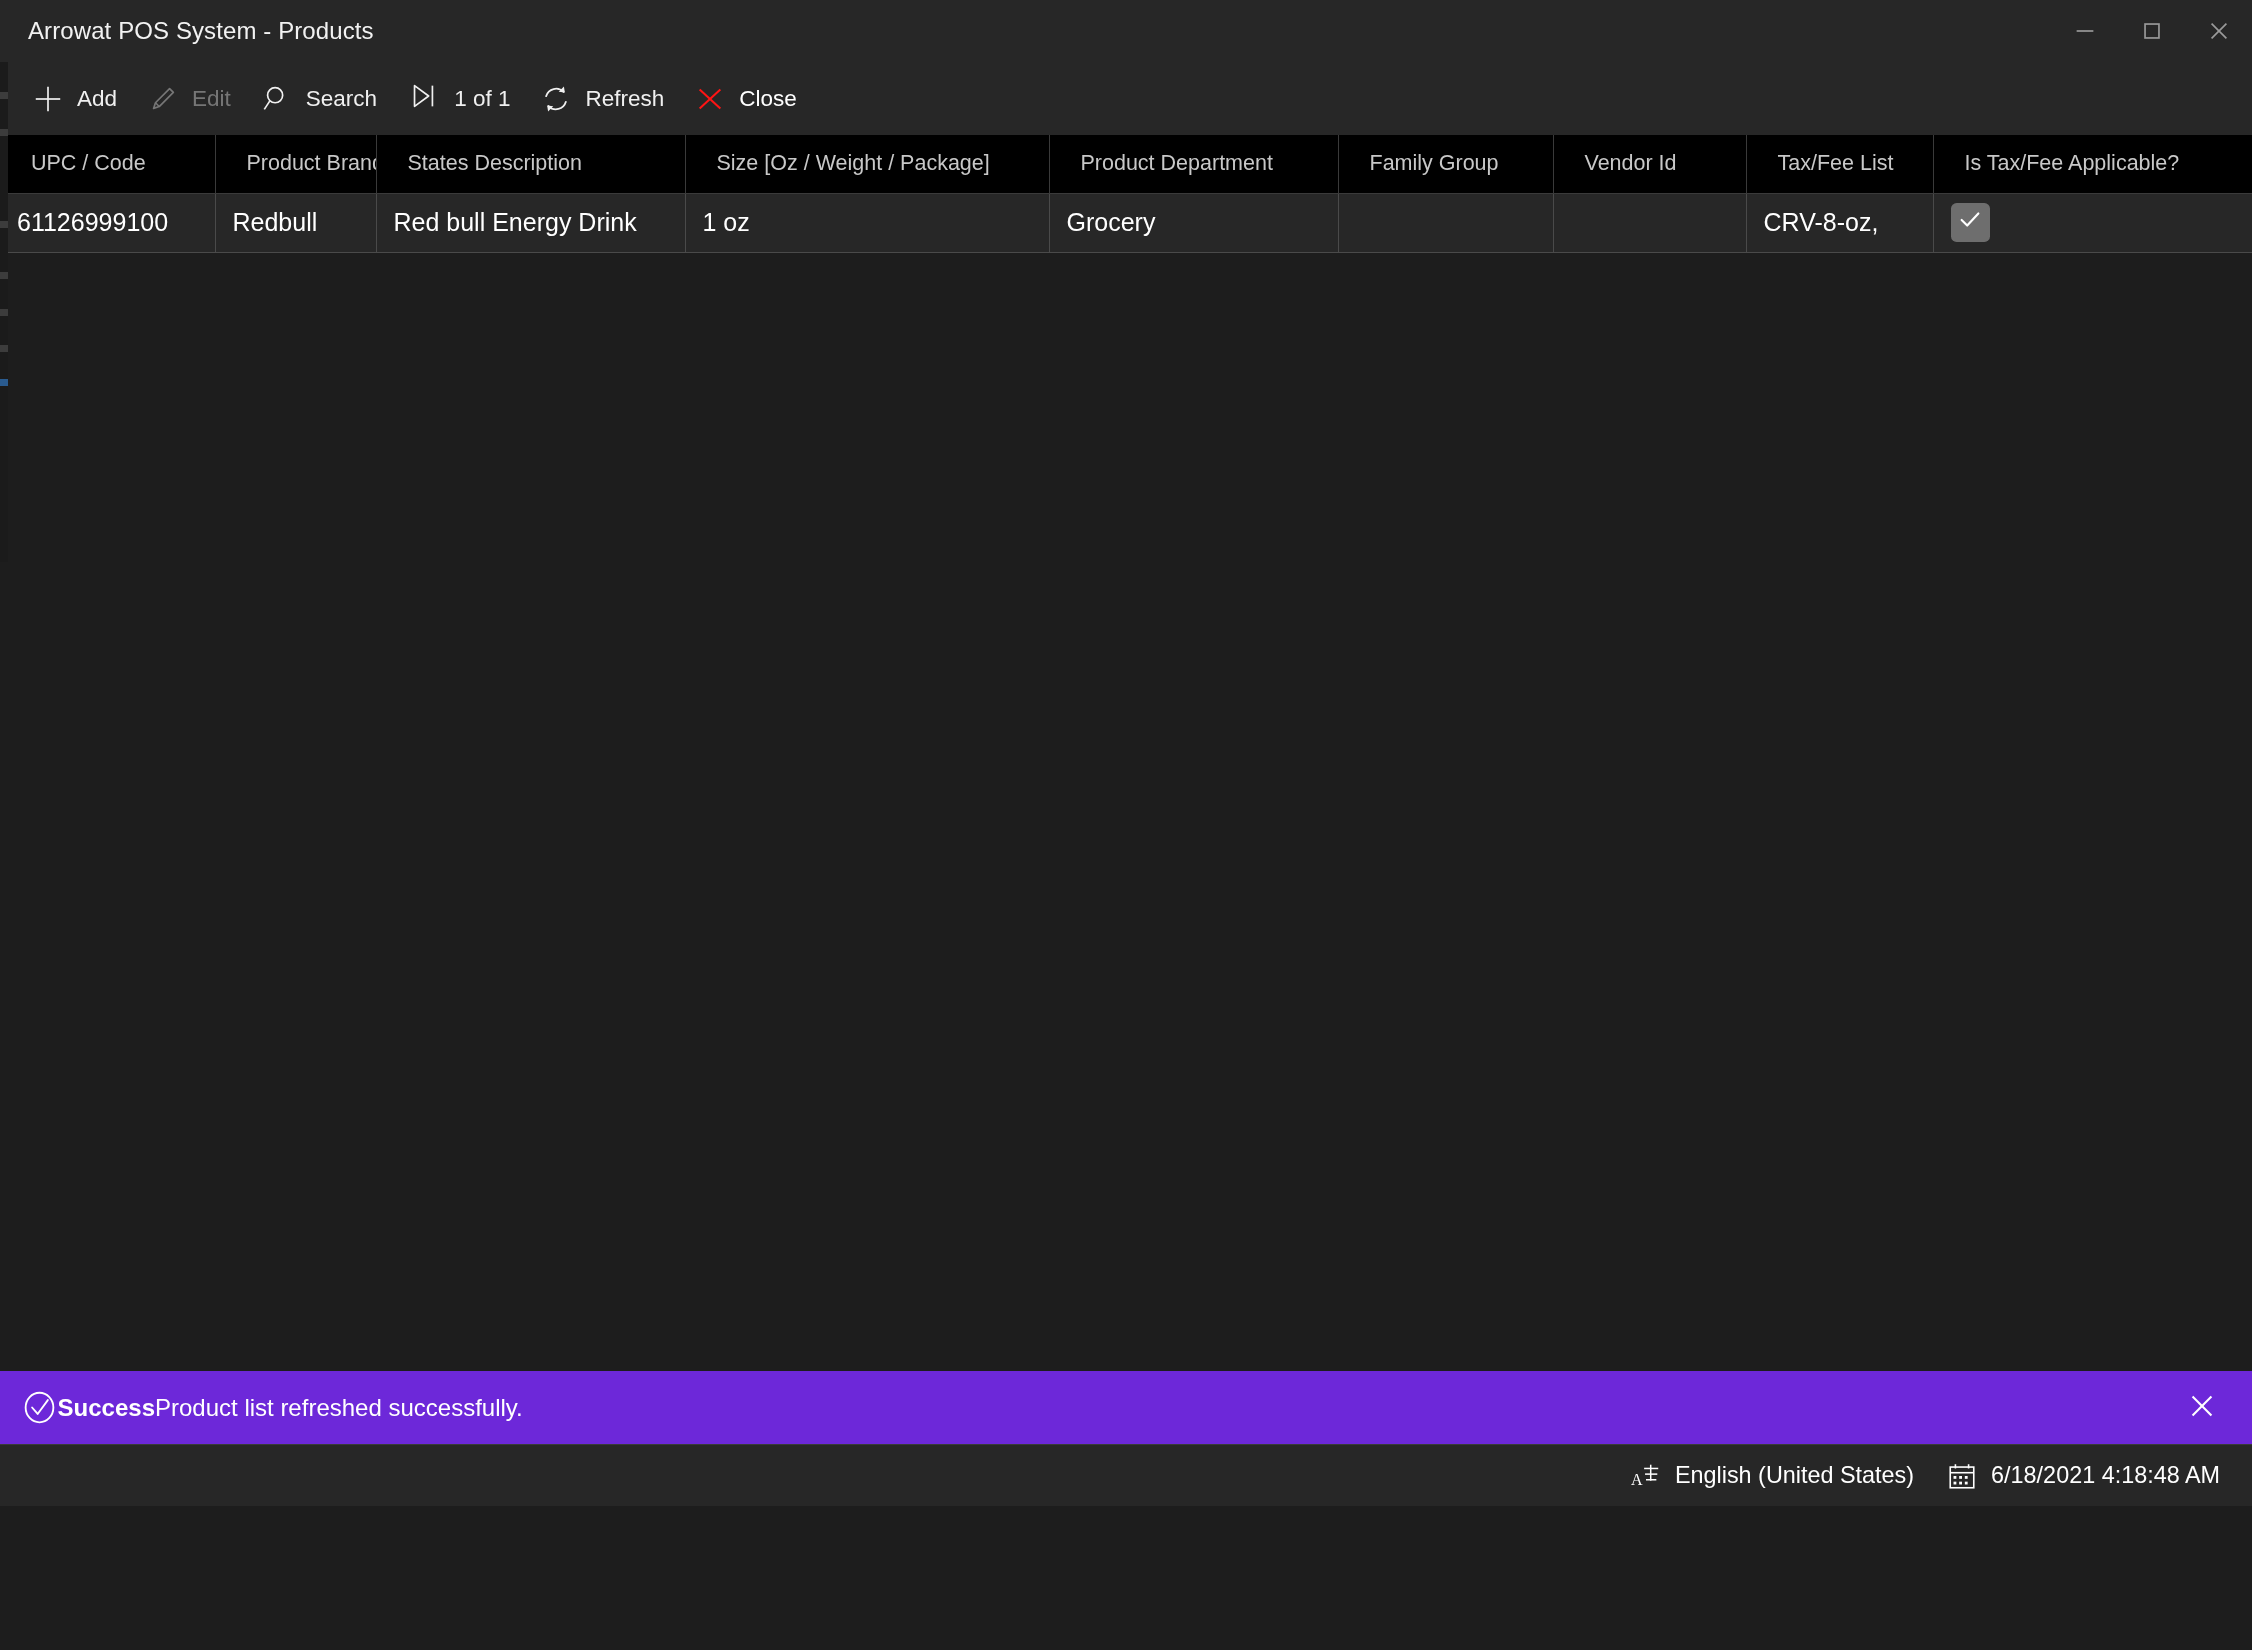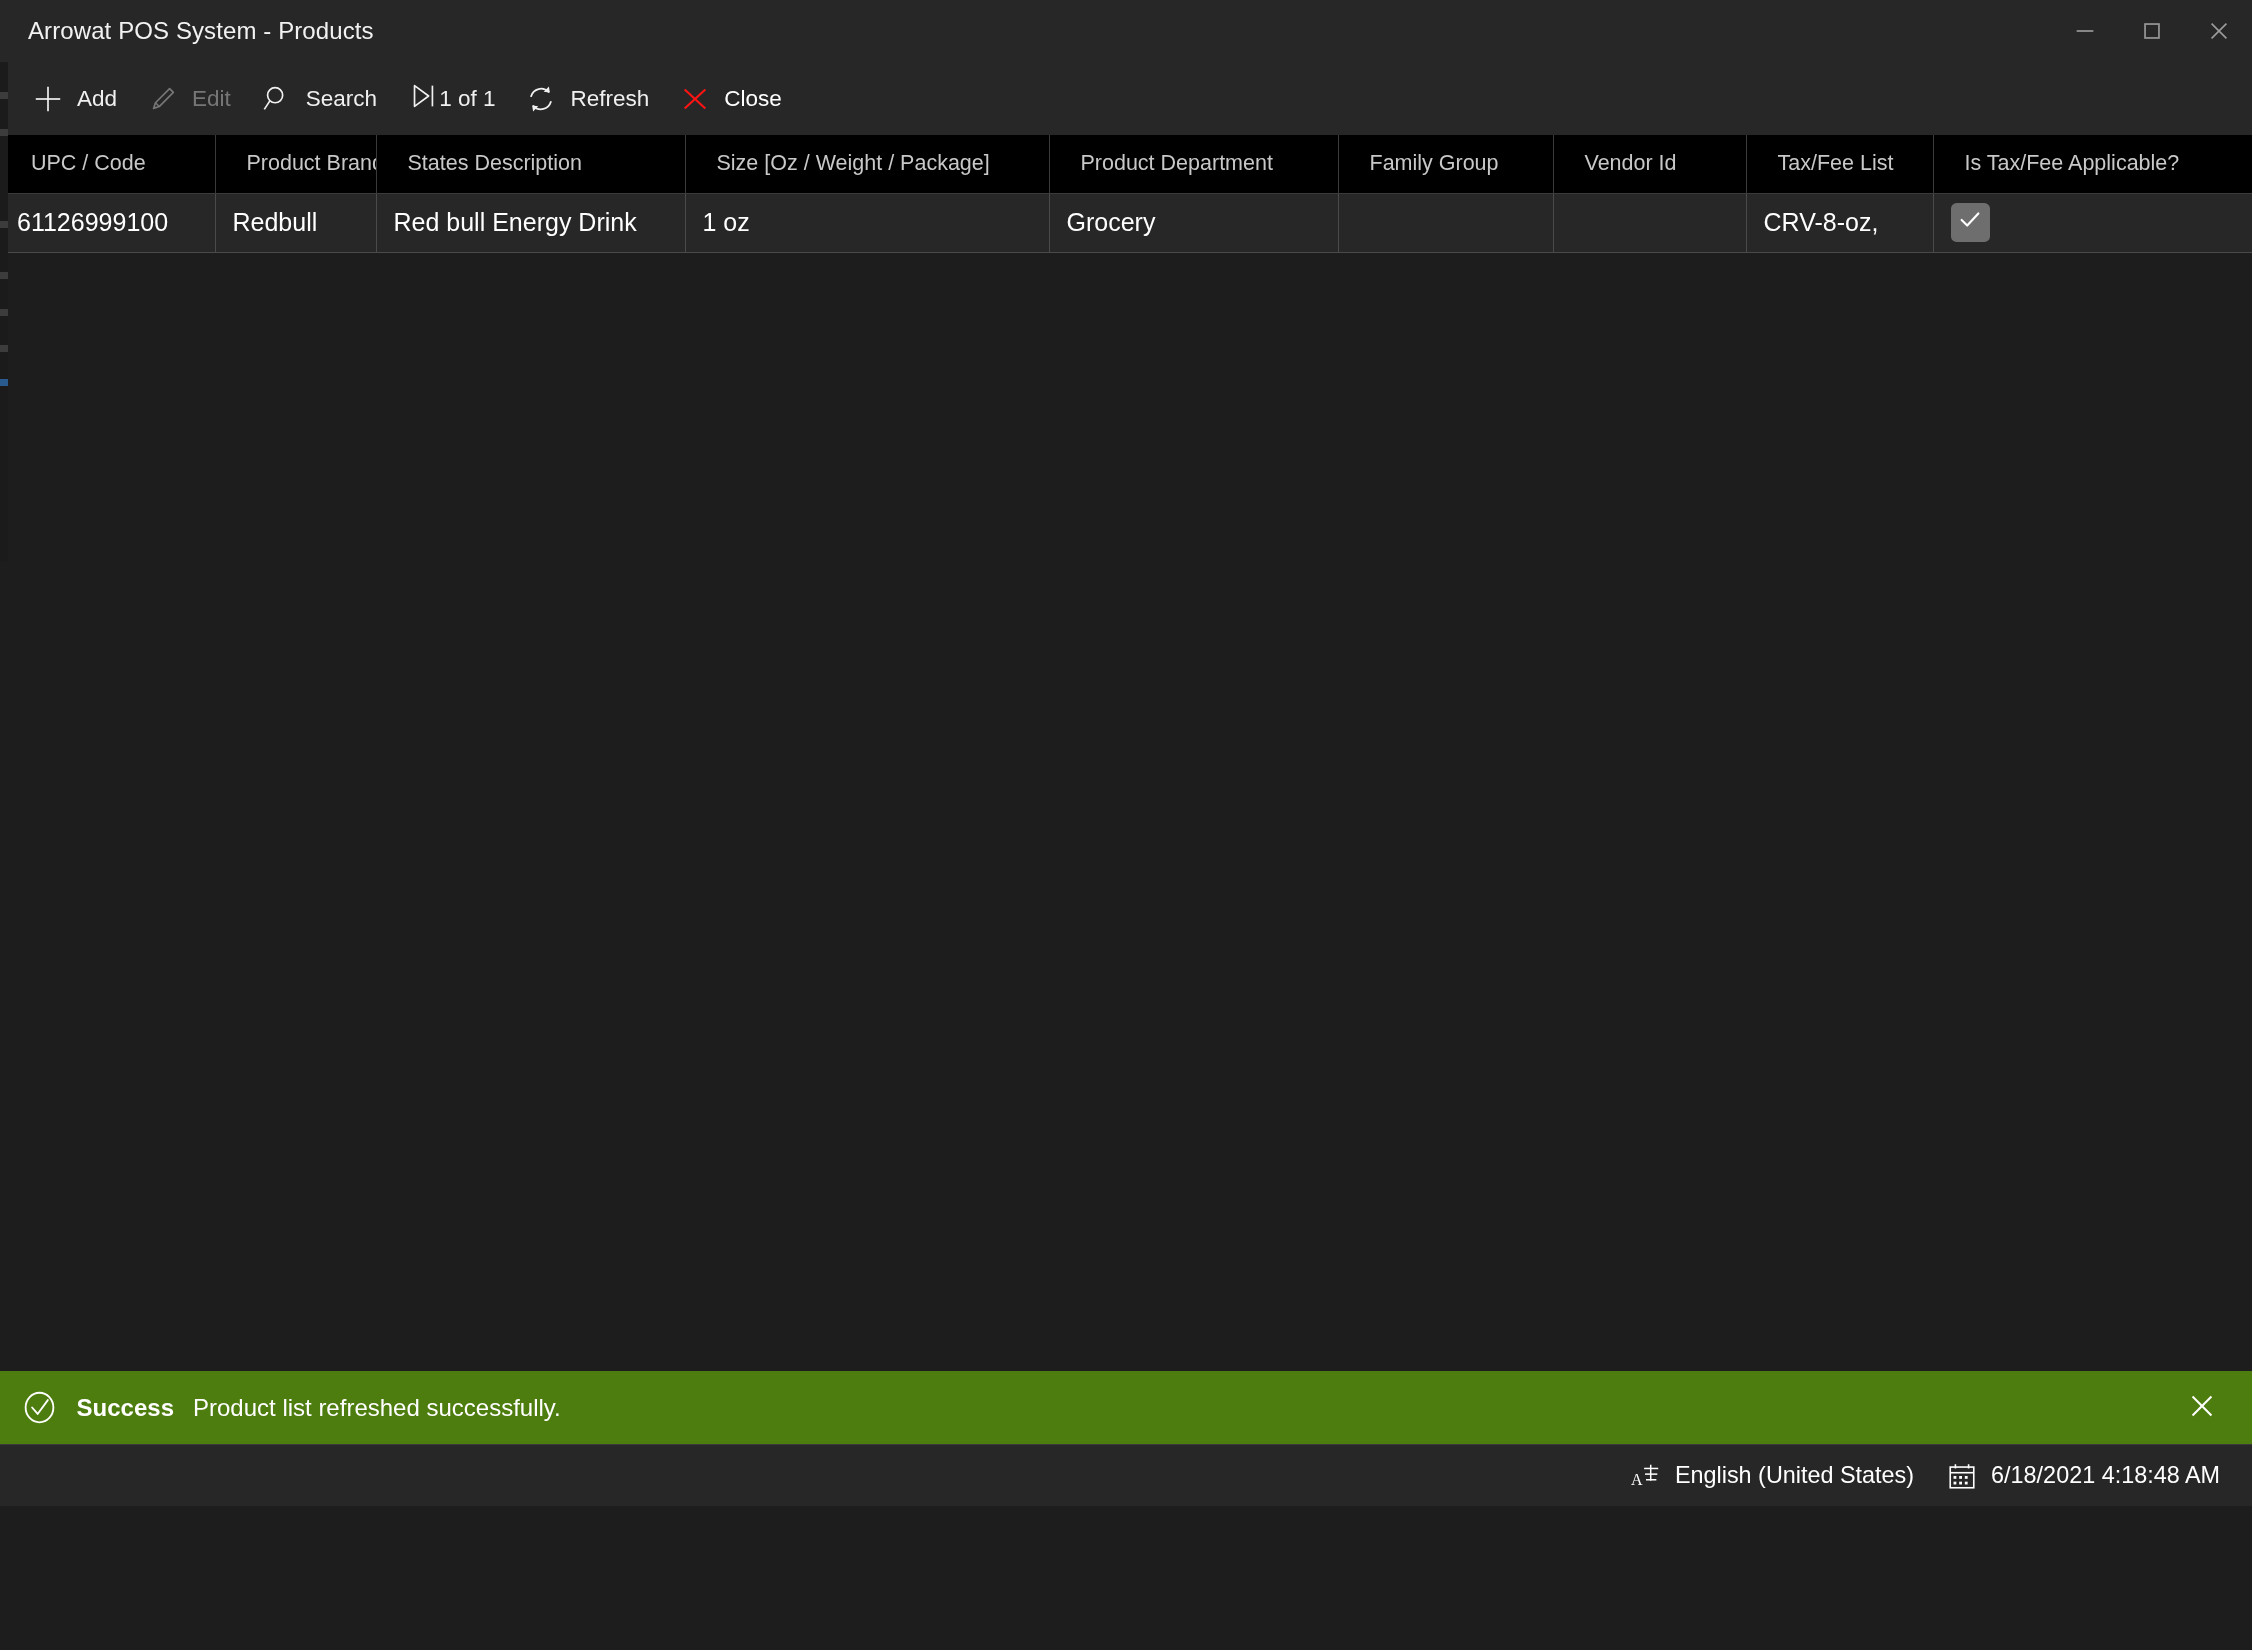--- a/index.html
+++ b/index.html
@@ -99,20 +99,21 @@
     width: 32px;
     height: 32px;
   }
   .tb-item.disabled { color: #767676; }
   .tb-item.danger { color: #ffffff; }
   .tb-pager {
     display: flex;
     align-items: center;
     height: 56px;
     padding: 0 15px;
+    gap: 15px;
     color: #f0f0f0;
     font-size: 22.5px;
     white-space: nowrap;
   }
 
   
   .grid-wrap {
     flex: 1 1 auto;
     background: #1d1d1d;
     overflow: hidden;
@@ -159,25 +160,24 @@
     background: #6e6e6e;
     display: flex;
     align-items: center;
     justify-content: center;
   }
 
   
   .notify {
     flex: 0 0 73px;
     height: 73px;
-    background: #4d7c0f;
+    background: #6d28d9;
     display: flex;
     align-items: center;
     padding: 0 28px 0 20.6px;
-    gap: 19px;
   }
   .notify-icon {
     width: 37px; height: 37px;
     display: flex; align-items: center; justify-content: center;
     flex: 0 0 37px;
   }
   .notify-title {
     font-size: 24px;
     font-weight: bold;
     color: #ffffff;

